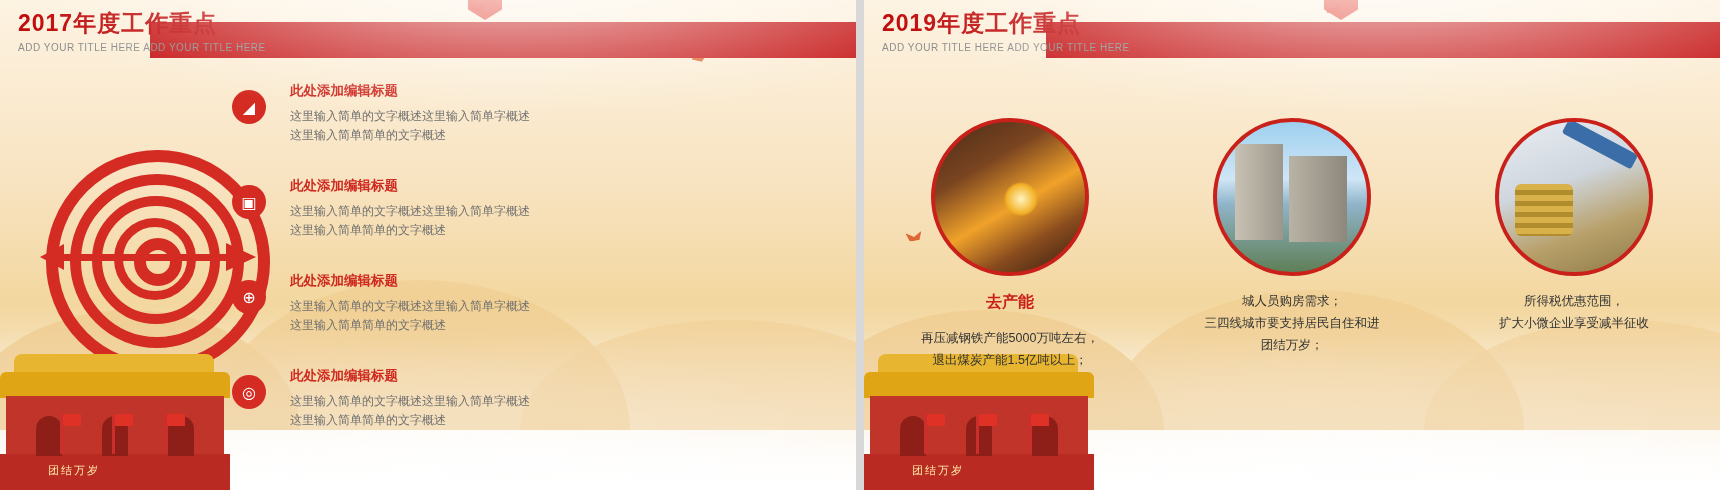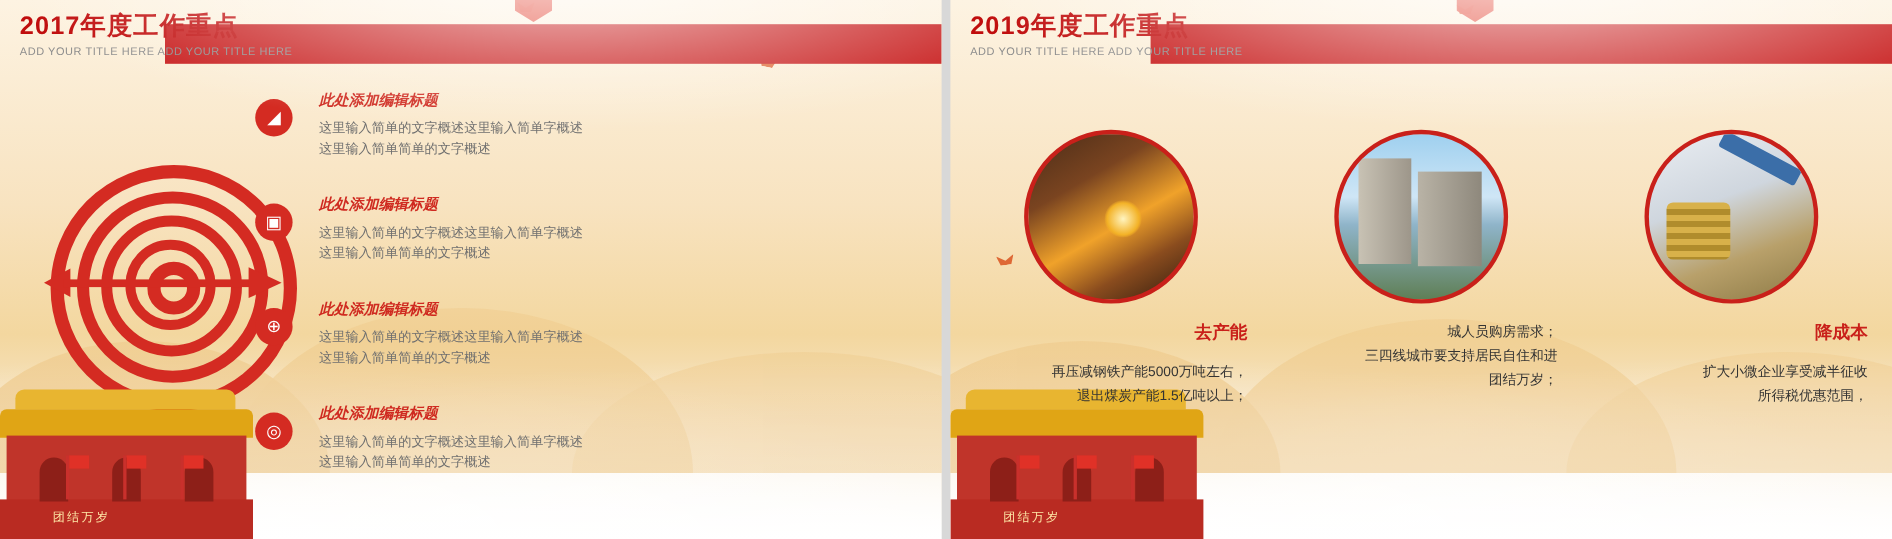--- a/index.html
+++ b/index.html
@@ -42,25 +42,25 @@
   .gate .base{position:absolute;left:0;bottom:0;width:230px;height:36px;background:#b92b22;}
   .gate .door{position:absolute;bottom:34px;width:26px;height:40px;background:#8d1f18;border-radius:13px 13px 0 0;}
   .flag{position:absolute;bottom:36px;width:3px;height:40px;background:#c9302c;}
   .flag i{position:absolute;left:3px;top:0;width:18px;height:12px;background:#e03127;display:block;}
   .slogan{position:absolute;left:48px;bottom:12px;color:#ffe9a8;font-size:11px;letter-spacing:2px;}
   
   .list{position:absolute;left:232px;top:82px;width:420px;}
   .item{position:relative;margin-bottom:23px;padding-left:58px;min-height:72px;}
   .bullet{position:absolute;left:0;top:8px;width:34px;height:34px;border-radius:50%;background:#d42b22;
       display:flex;align-items:center;justify-content:center;color:#fff;font-size:16px;}
-  .i-title{color:#cf2a20;font-size:13.5px;font-weight:bold;margin-bottom:7px;font-style:italic;}
+  .i-title{color:#cf2a20;font-size:13.5px;font-weight:bold;margin-bottom:7px;}
   .i-line{color:#6f6f6f;font-size:12px;line-height:19px;font-family:Liberation Serif, serif;}
   
   .cards{position:absolute;left:22px;top:118px;right:22px;display:flex;justify-content:space-between;}
-  .card{width:248px;text-align:right;}
+  .card{width:248px;text-align:center;}
   .photo{width:150px;height:150px;border-radius:50%;border:4px solid #c9201a;margin:0 auto;overflow:hidden;position:relative;}
   .p1{background:linear-gradient(150deg,#4a2c18 0%,#7a4420 30%,#f0a22a 55%,#8a4c1e 75%,#2e1a0e 100%);}
   .p1:after{content:"";position:absolute;left:46%;top:40%;width:34px;height:34px;border-radius:50%;
       background:radial-gradient(circle,#fff4c0,#f3b227 60%,rgba(243,178,39,0) 72%);}
   .p2{background:linear-gradient(180deg,#9fd0ef 0%,#cfe6f6 38%,#8fb4c9 55%,#5f7f56 100%);}
   .p2:before{content:"";position:absolute;left:18px;top:22px;width:48px;height:96px;background:linear-gradient(90deg,#c8c2b4,#9d968a);}
   .p2:after{content:"";position:absolute;left:72px;top:34px;width:58px;height:86px;background:linear-gradient(90deg,#b9b3a6,#8e887c);}
   .p3{background:linear-gradient(160deg,#e9edf2 0%,#cfd6de 40%,#b8a06a 70%,#8d7a46 100%);}
   .p3:before{content:"";position:absolute;left:16px;top:62px;width:58px;height:52px;border-radius:6px;
       background:repeating-linear-gradient(180deg,#d8b14a 0 6px,#b08c2c 6px 11px);}
@@ -200,22 +200,21 @@
       <div class="card">
         <div class="photo p2"></div>
         <div class="c-body">
           <div>城人员购房需求；</div>
           <div>三四线城市要支持居民自住和进</div>
           <div>团结万岁；</div>
         </div>
       </div>
       <div class="card">
         <div class="photo p3"></div>
-        <div class="c-title">降成本</div>
         <div class="c-body">
+          <div>所得税优惠范围，</div>
           <div>扩大小微企业享受减半征收</div>
-          <div>所得税优惠范围，</div>
         </div>
       </div>
     </div>
   </div>
 
 </div>
 
 </body></html>

